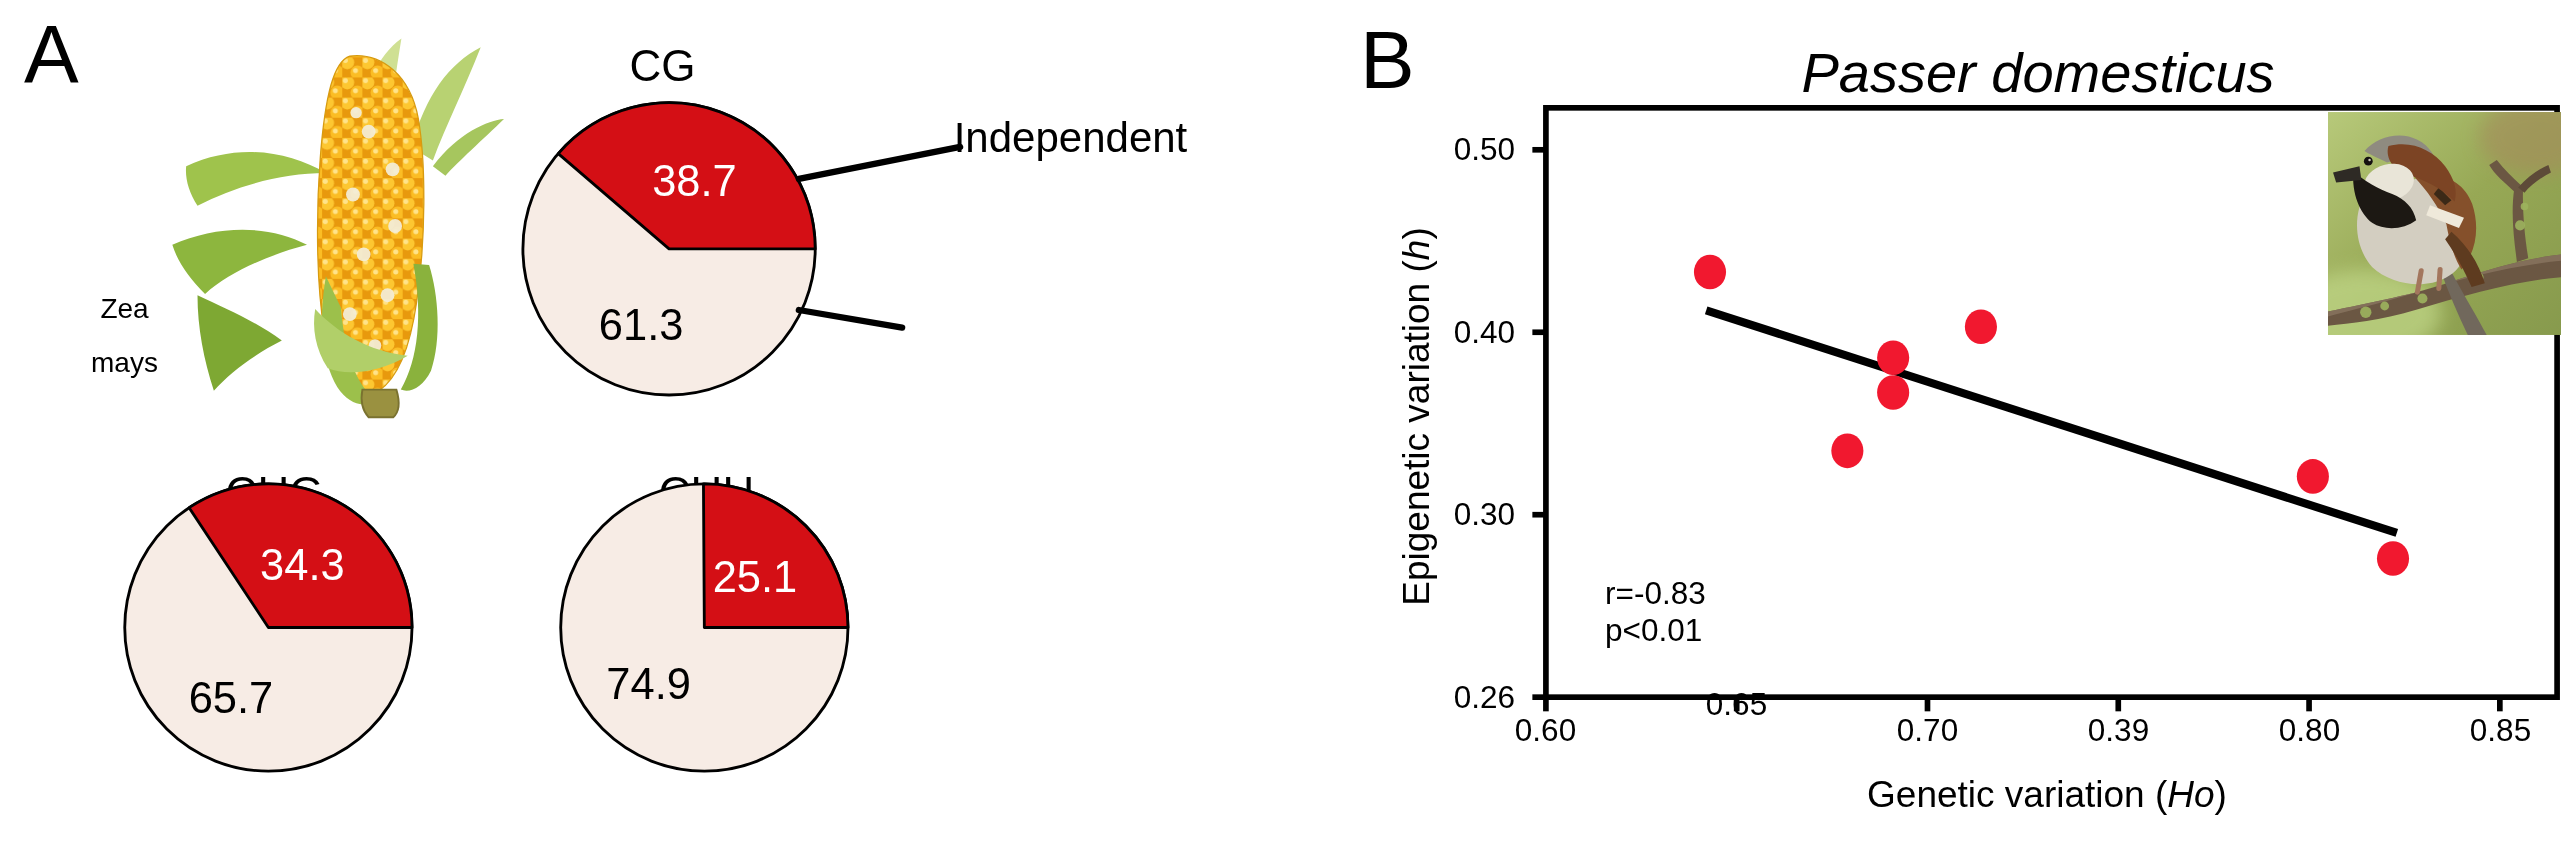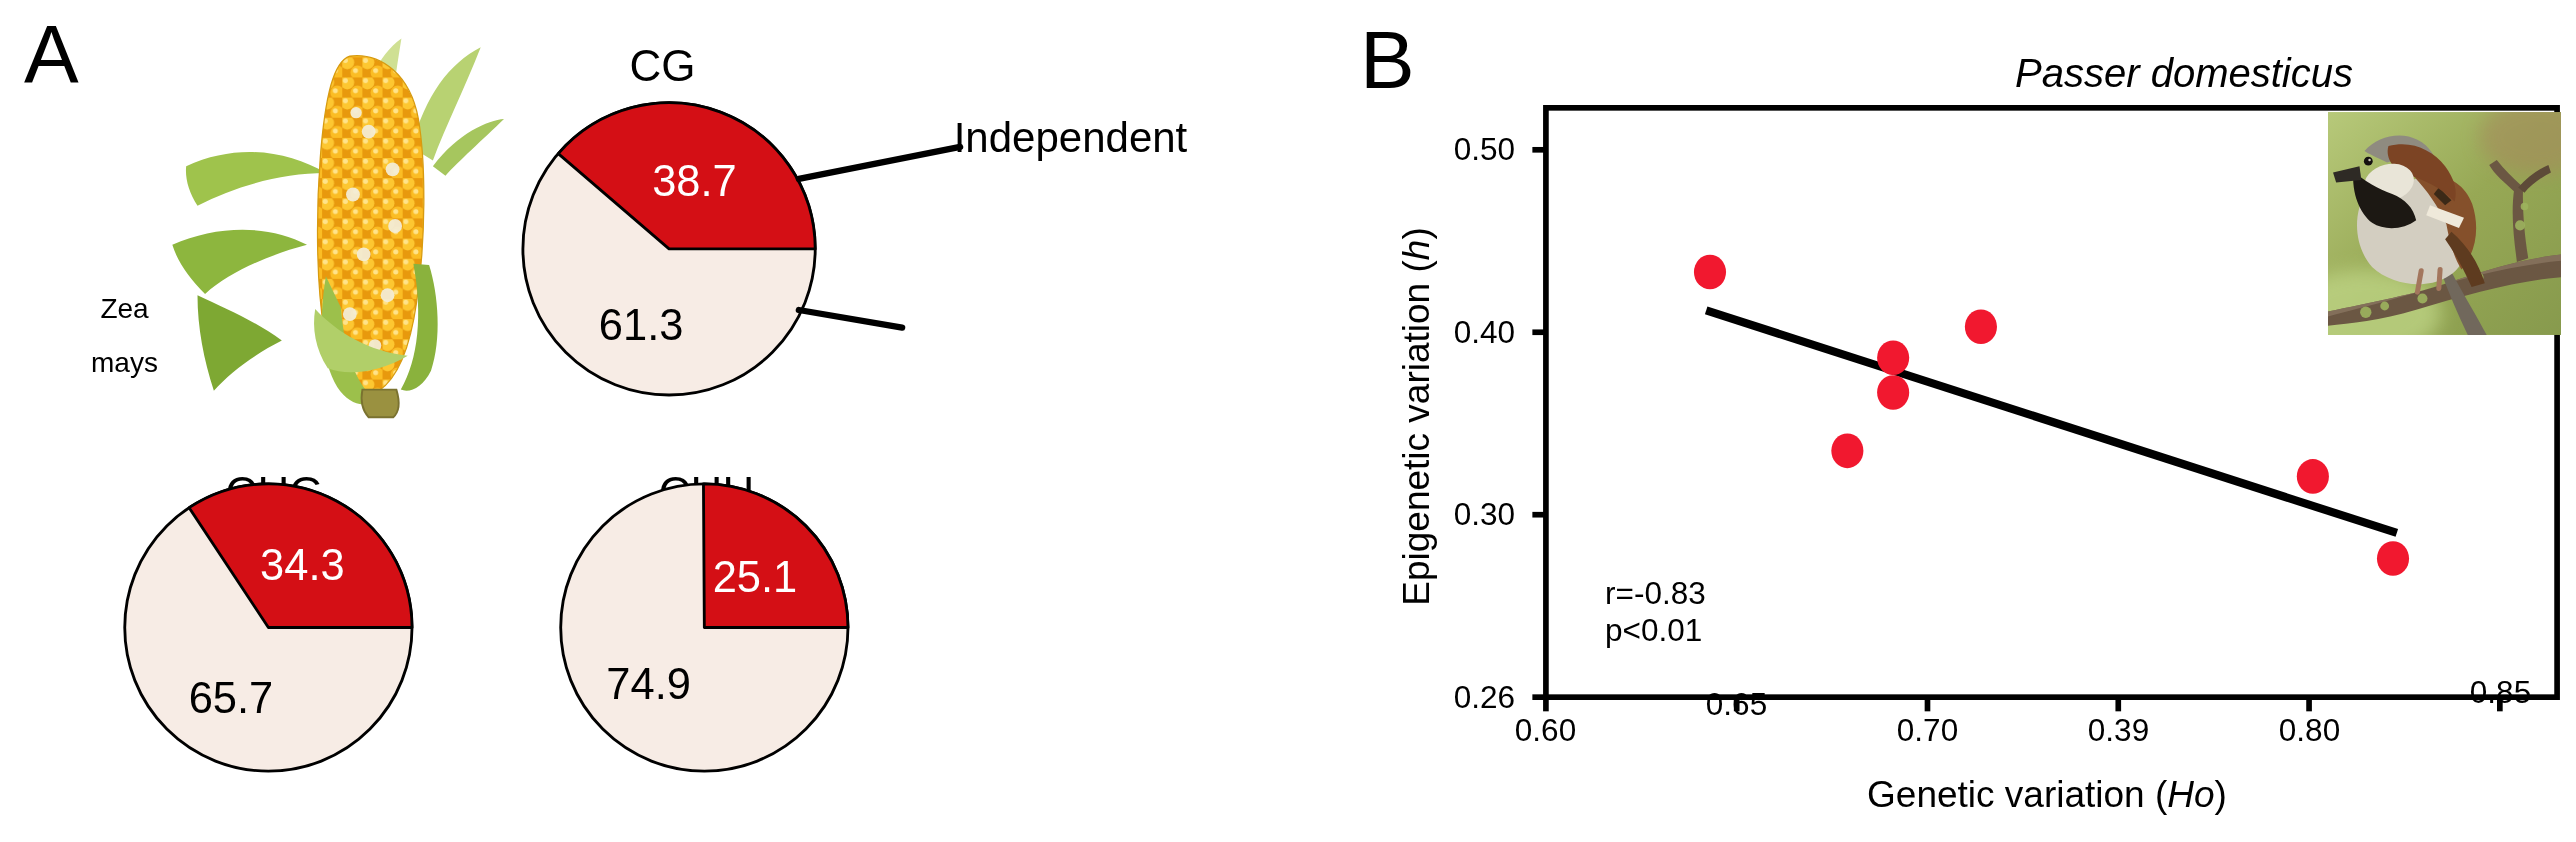--- a/index.html
+++ b/index.html
@@ -5,21 +5,21 @@
   html,body{margin:0;padding:0;background:#ffffff;}
   body{width:2576px;height:843px;position:relative;overflow:hidden;
        font-family:"Liberation Sans","DejaVu Sans",sans-serif;color:#000;}
   #canvas{position:absolute;left:0;top:0;width:2576px;height:843px;}
   .abs{position:absolute;}
   .panel-label{font-size:82px;line-height:82px;font-weight:400;}
   .species{font-size:28px;line-height:54px;text-align:center;}
   .pie-title{font-size:44px;line-height:44px;text-align:center;width:189px;}
   .leg{font-size:42px;line-height:52px;}
   .leg-center{text-align:center;}
-  .plot-title{font-style:italic;font-size:40px;line-height:40px;text-align:right;width:630px;}
+  .plot-title{font-style:italic;font-size:56px;line-height:40px;text-align:center;width:630px;}
   .axis-title{font-size:37px;line-height:37px;text-align:center;}
   .axis-num{font-size:31.5px;line-height:33px;position:absolute;}
   .xnum{width:101px;text-align:center;}
   .ynum{width:113px;text-align:right;}
   .anno{font-size:31.5px;line-height:37px;}
   .pieval{font-size:69px;}
   svg{display:block;}
   svg text{font-family:"Liberation Sans","DejaVu Sans",sans-serif;}
 </style>
 </head>
@@ -190,19 +190,19 @@
 
     <path d="M148,252 L142,286" stroke="#a3765d" stroke-width="8" stroke-linecap="round"></path>
     <path d="M178,250 L176,280" stroke="#a3765d" stroke-width="8" stroke-linecap="round"></path>
   </svg>
 
 <div class="axis-num xnum" style="left: 1495px; top: 714px;">0.60</div>
     <div class="axis-num xnum" style="left: 1686px; top: 688px;">0.65</div>
     <div class="axis-num xnum" style="left: 1877px; top: 714px;">0.70</div>
     <div class="axis-num xnum" style="left: 2068px; top: 714px;">0.39</div>
     <div class="axis-num xnum" style="left: 2259px; top: 714px;">0.80</div>
-    <div class="axis-num xnum" style="left: 2450px; top: 676px;">0.85</div>
+    <div class="axis-num xnum" style="left: 2450px; top: 714px;">0.85</div>
     <div class="axis-num ynum" style="left: 1402px; top: 133px;">0.50</div>
     <div class="axis-num ynum" style="left: 1402px; top: 316px;">0.40</div>
     <div class="axis-num ynum" style="left: 1402px; top: 498px;">0.30</div>
     <div class="axis-num ynum" style="left: 1402px; top: 681px;">0.26</div>
   </div>
 
 
 </body></html>

